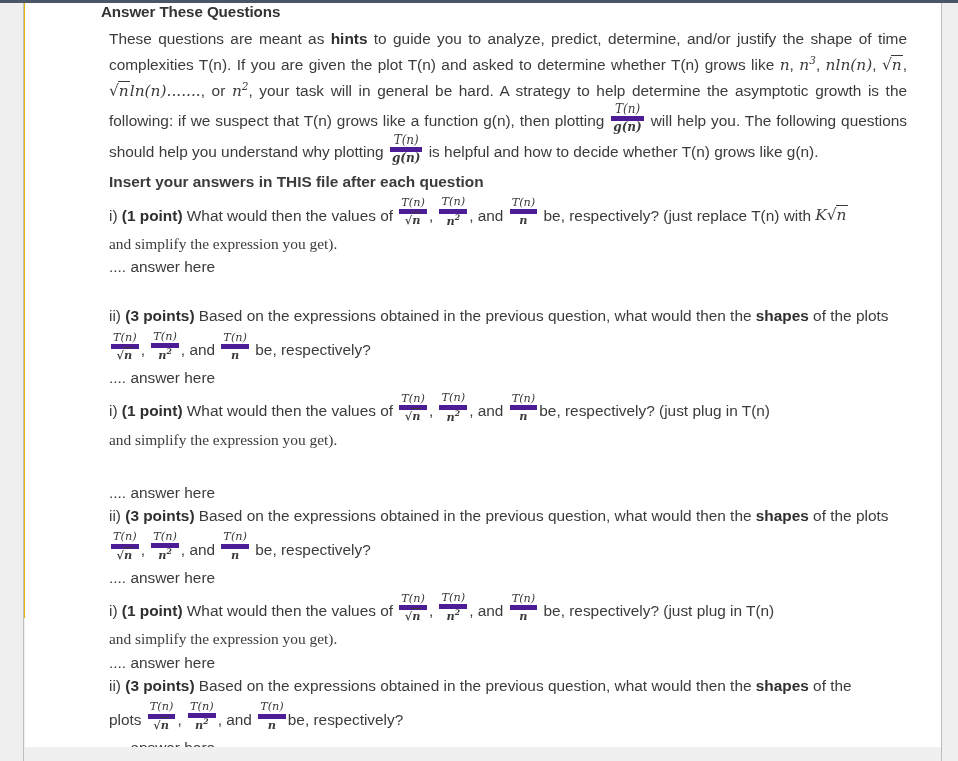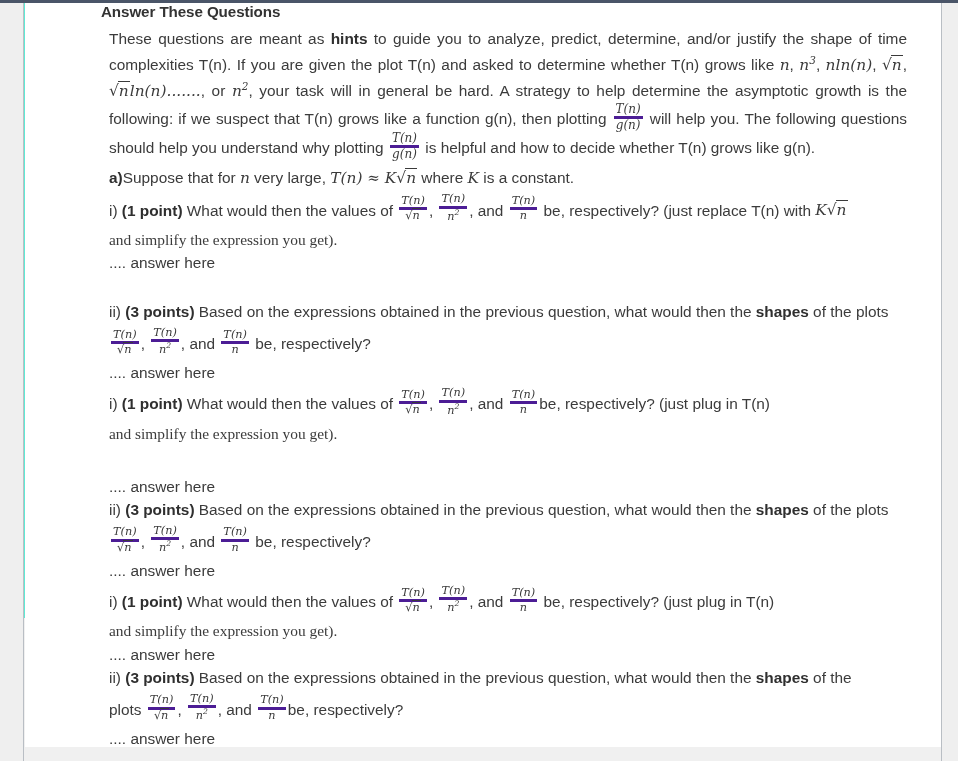--- a/index.html
+++ b/index.html
@@ -8,21 +8,21 @@
     width: 958px; height: 761px;
     overflow: hidden;
     background: #f0f0f0;
     font-family: "Liberation Sans", sans-serif;
   }
 
   #app {
     position: relative;
     width: 958px;
     height: 618px;
-    background: #5eead4;
+    background: #eab308;
   }
 
   
   .top-chrome {
     position: absolute;
     top: 0; left: 0;
     width: 958px;
     height: 3px;
     background: #4a5568;
   }
@@ -139,23 +139,24 @@
     position: relative;
     top: -0.10em;
   }
   .frac .num {
     display: block;
     padding: 0 2px 0px 2px;
     white-space: nowrap;
   }
   .frac .den {
     display: block;
-    border-top: 3px solid #4c1d95;
+    border-top: 5px solid #4c1d95;
     padding: 0px 2px 0 2px;
     white-space: nowrap;
+    font-weight: bold;
   }
   .frac.big { font-size: 12.0px; }
 
   
   .rad {
     display: inline-block;
     font-style: normal;
   }
   .rad > .sign {
     font-style: normal;
@@ -182,22 +183,22 @@
   <div class="gutter-left"></div>
   <div class="gutter-right"></div>
 
   <div class="page">
     <div class="page-inner">
 
       <div class="h-title">Answer These Questions</div>
 
       <p class="body intro"><span>These questions are meant as </span><b>hints</b><span> to guide you to analyze, predict, determine, and/or justify the shape of time complexities T(n). If you are given the plot T(n) and asked to determine whether T(n) grows like </span><span class="mi">n</span><span>, </span><span class="mi nowrap"><span>n</span><span class="sup">3</span></span><span>, </span><span class="mi">nln(n)</span><span>, </span><span class="mi rad nowrap"><span class="sign">√</span><span class="arg">n</span></span><span>, </span><span class="mi nowrap"><span class="rad"><span class="sign">√</span><span class="arg">n</span></span><span>ln(n)</span></span><span class="mi">.......</span><span>, or </span><span class="mi nowrap"><span>n</span><span class="sup">2</span></span><span>, your task will in general be hard. A strategy to help determine the asymptotic growth is the following: if we suspect that T(n) grows like a function g(n), then plotting </span><span class="frac big"><span class="num">T(n)</span><span class="den">g(n)</span></span><span> will help you. The following questions should help you understand why plotting </span><span class="frac big"><span class="num">T(n)</span><span class="den">g(n)</span></span><span> is helpful and how to decide whether T(n) grows like g(n).</span></p>
 
-
-      <p class="body part-head"><b>a)</b><span>Suppose that for </span><span class="mi">n</span><span> very large, </span><span class="mi nowrap"><span>T(n)</span> <span class="math up">≈</span> <span>K</span><span class="rad"><span class="sign">√</span><span class="arg">n</span></span></span><span> where </span><span class="mi">K</span><span> is a constant.</span></p>
+      <p class="body red-note">Insert your answers in THIS file after each question</p>
+
 
       <p class="body sub-item"><span>i)</span> <b>(1 point)</b><span> What would then the values of </span><span class="frac"><span class="num">T(n)</span><span class="den"><span class="rad"><span class="sign">√</span><span class="arg">n</span></span></span></span><span>, </span><span class="frac"><span class="num">T(n)</span><span class="den"><span>n</span><span class="sup">2</span></span></span><span>, and </span><span class="frac"><span class="num">T(n)</span><span class="den">n</span></span><span> be, respectively? (just replace T(n) with </span><span class="mi nowrap"><span>K</span><span class="rad"><span class="sign">√</span><span class="arg">n</span></span></span></p>
 
       <p class="body gray-note">and simplify the expression you get).</p>
       <p class="body answer">.... answer here</p>
 
       <div style="height:18px"></div>
 
       <p class="body sub-item"><span>ii)</span> <b>(3 points)</b><span> Based on the expressions obtained in the previous question, what would then the </span><b>shapes</b><span> of the plots</span></p>
 

